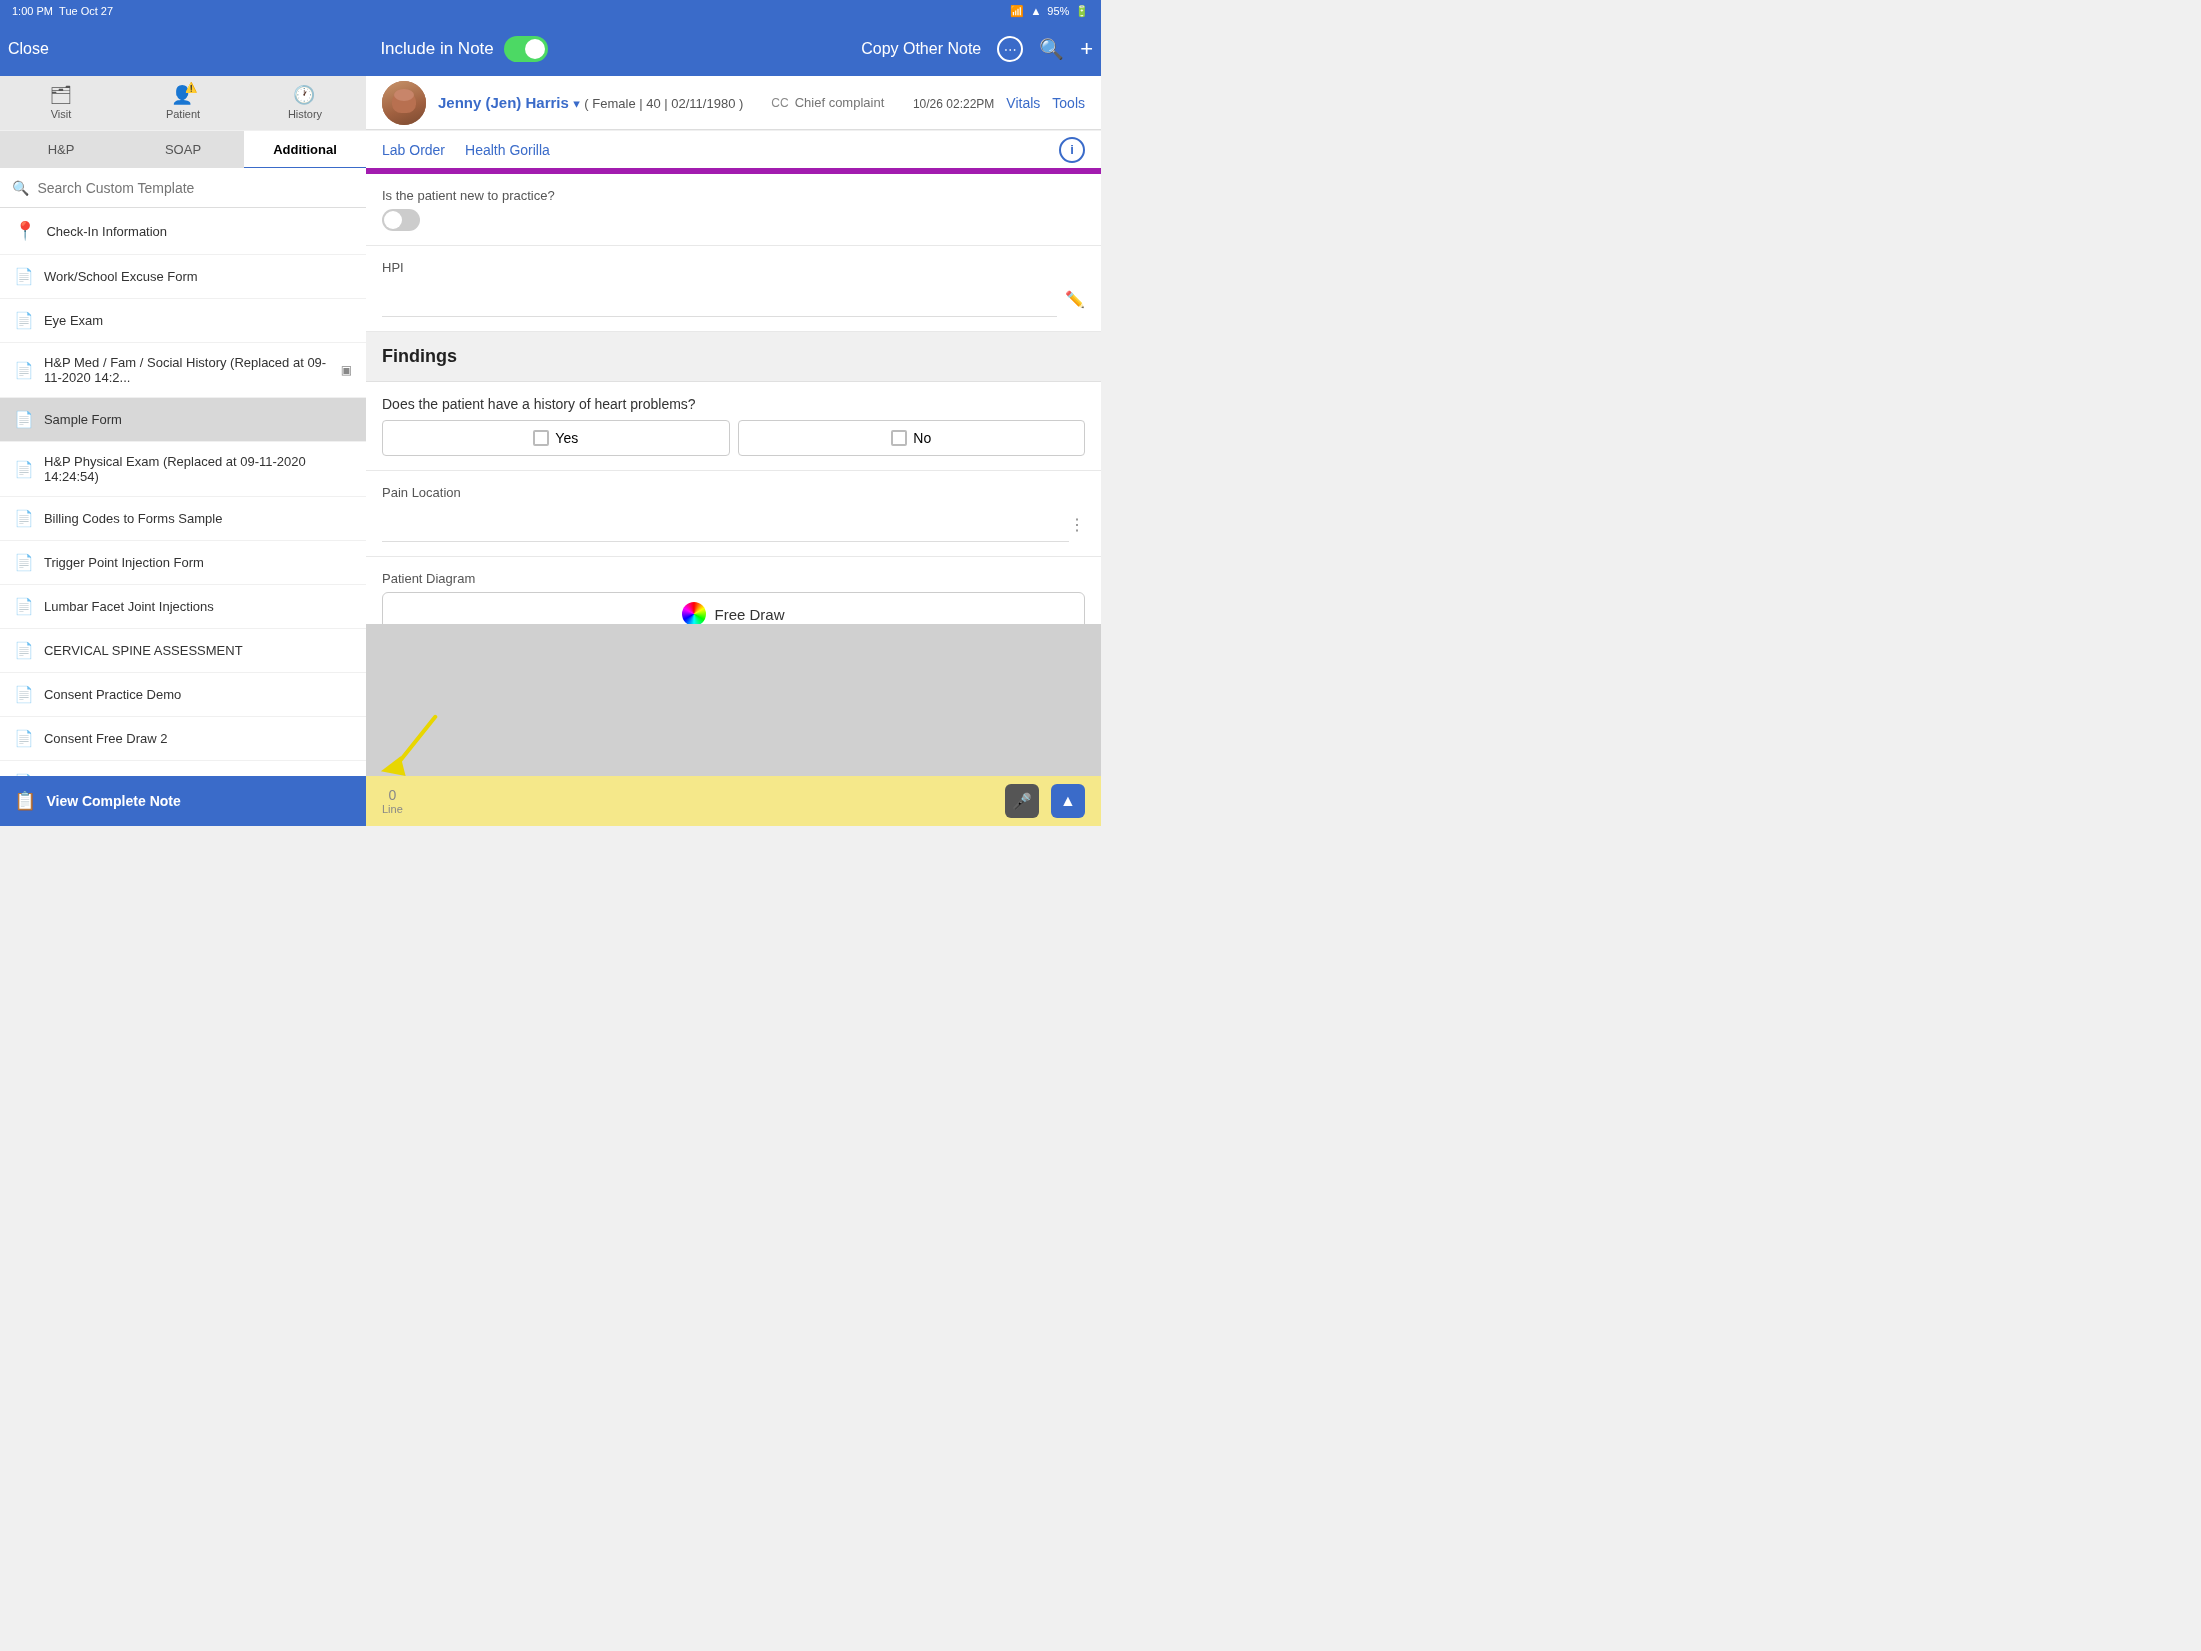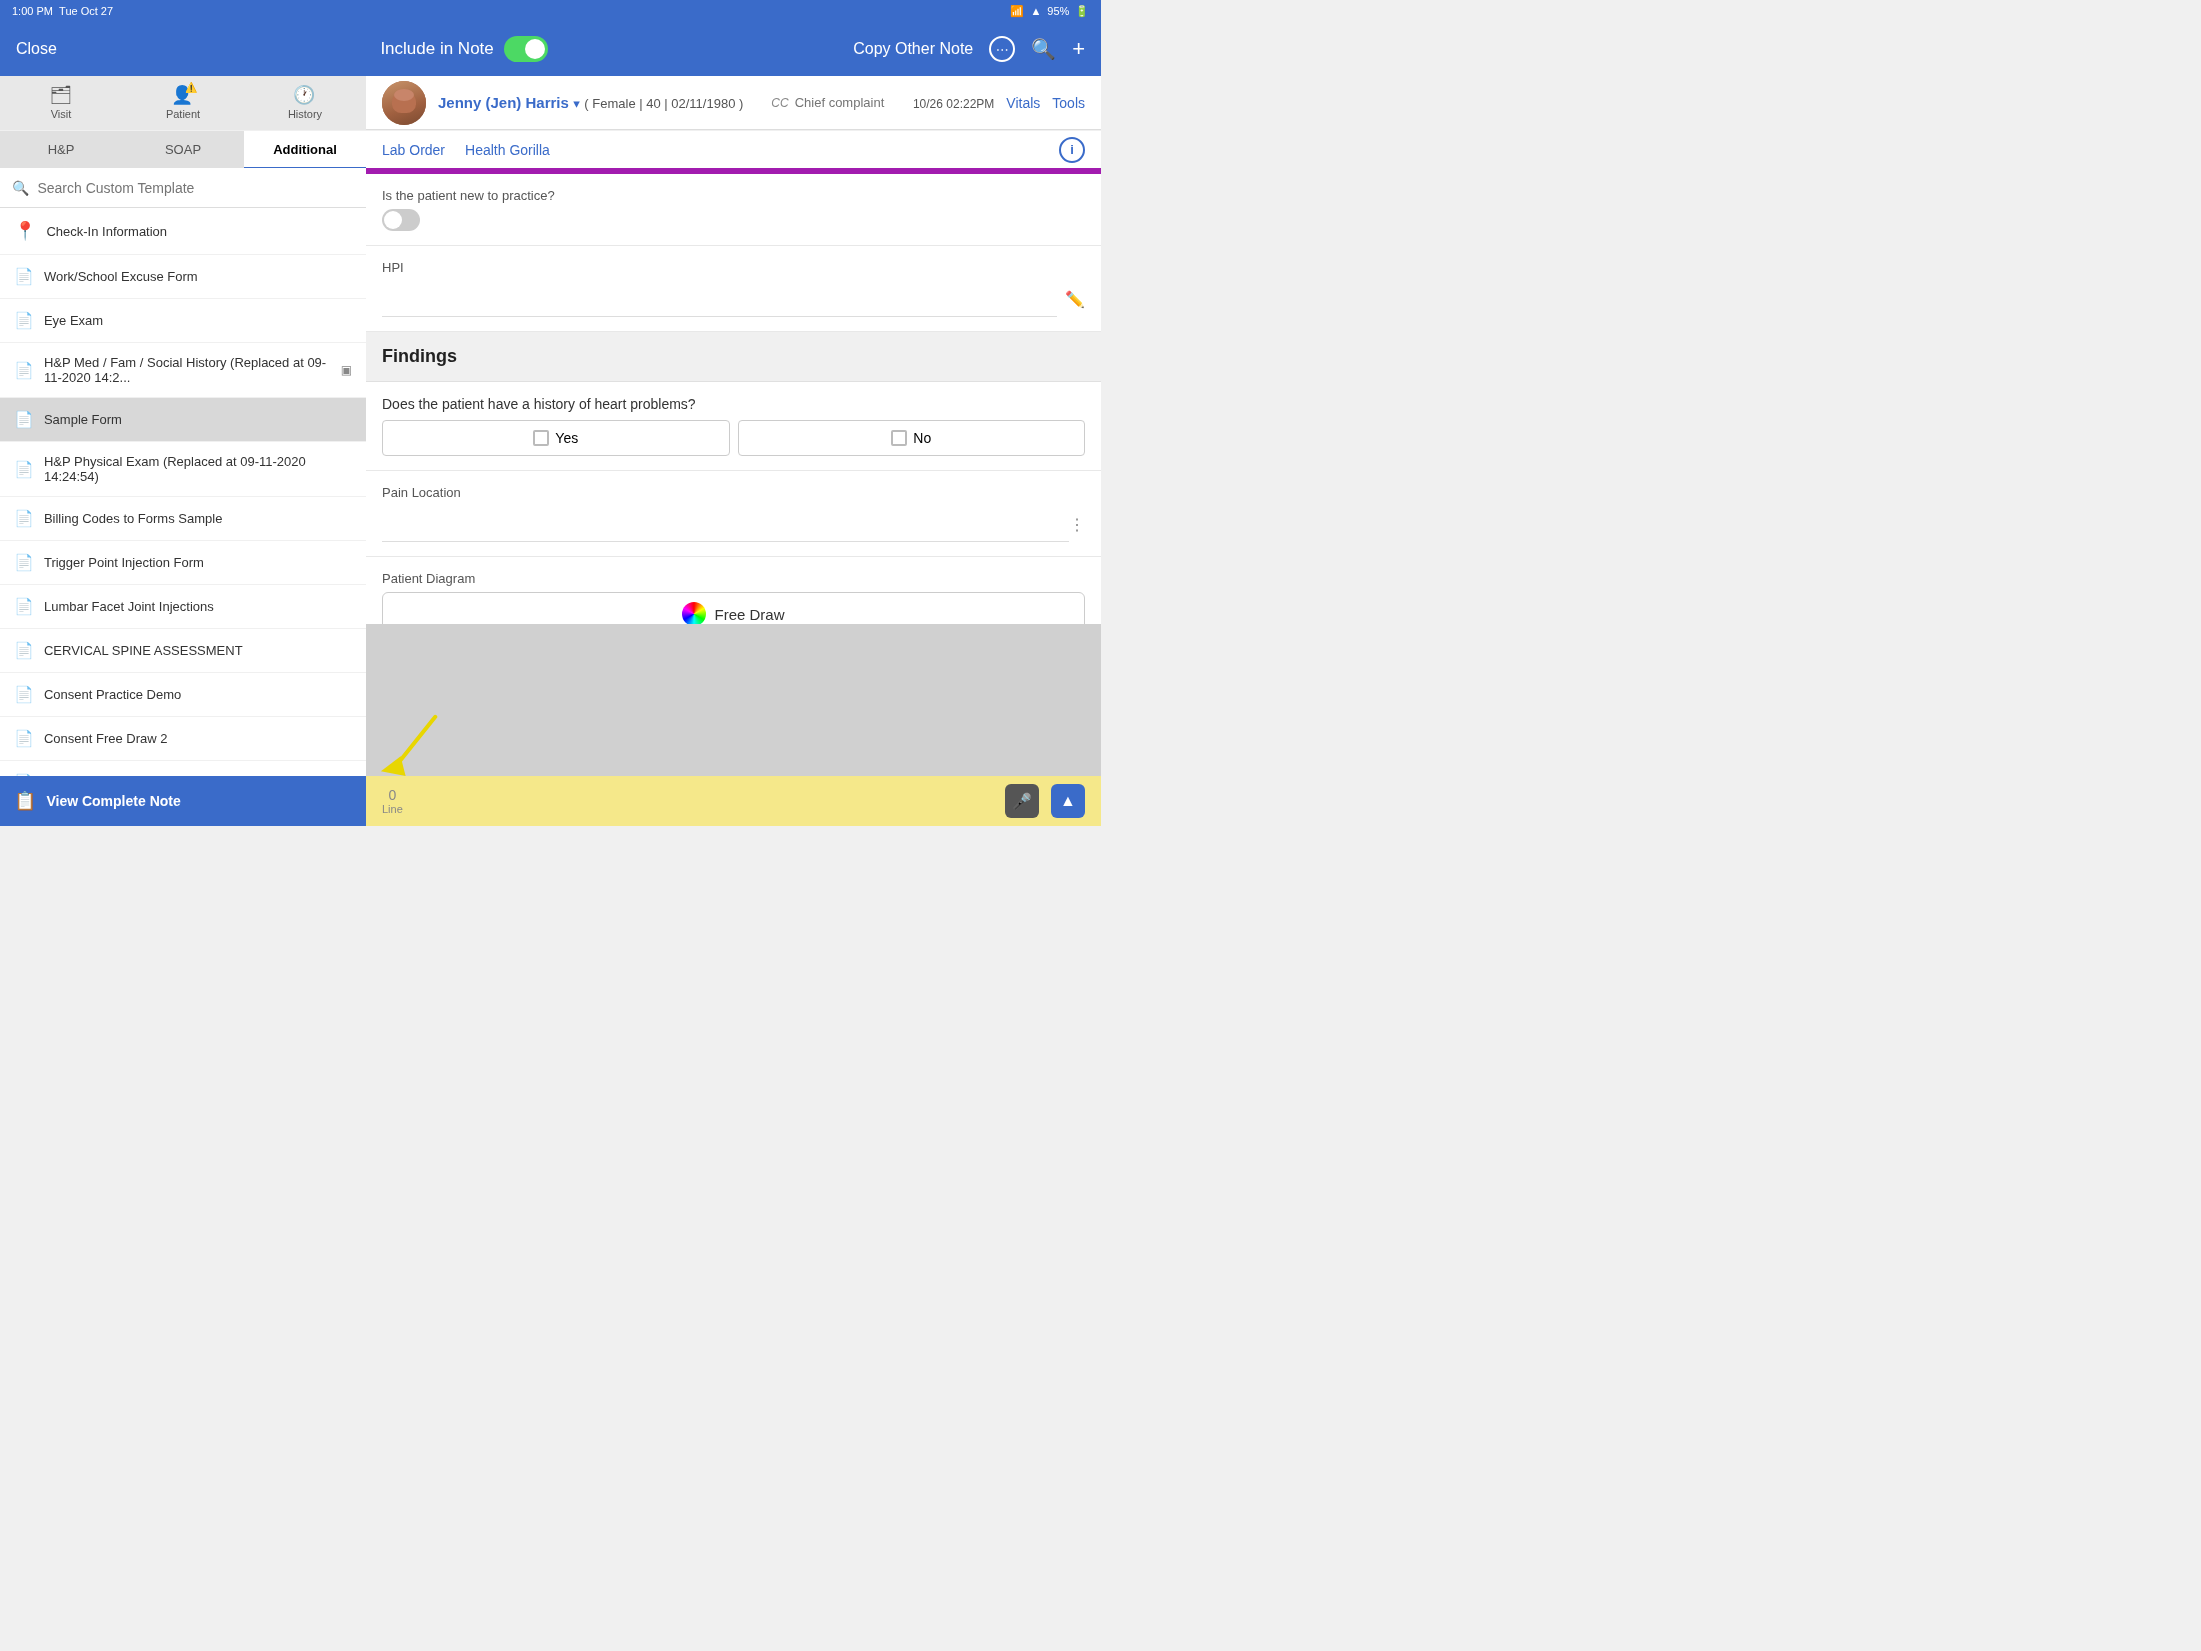--- a/index.html
+++ b/index.html
@@ -11,21 +11,21 @@
       background: #3a6bc9; display: flex; align-items: center;
       justify-content: space-between; padding: 0 12px;
       font-size: 11px; color: white; font-weight: 500;
     }
     .status-right { display: flex; align-items: center; gap: 6px; }
 
     
     .header-bar {
       position: absolute; top: 22px; left: 0; right: 0; height: 54px;
       background: #3a6bc9; display: flex; align-items: center;
-      padding: 0 16px; gap: 16px;
+      padding: 0 8px; gap: 16px;
     }
     .header-close { color: white; font-size: 16px; font-weight: 400; cursor: pointer; min-width: 59px; }
     .header-center { flex: 1; display: flex; align-items: center; justify-content: center; gap: 10px; }
     .header-center-label { color: white; font-size: 17px; }
     .toggle-switch {
       width: 44px; height: 26px; background: #4cd964; border-radius: 13px;
       position: relative; cursor: pointer;
     }
     .toggle-switch::after {
       content: ''; position: absolute; top: 3px; right: 3px;
@@ -107,21 +107,21 @@
       width: 44px; height: 44px; border-radius: 50%; overflow: hidden;
       background: #c8a08a; flex-shrink: 0;
     }
     .avatar-img {
       width: 100%; height: 100%;
       background: radial-gradient(circle at 40% 35%, #d4956a 0%, #b5795a 40%, #8b5e45 100%);
       position: relative; overflow: hidden;
     }
     .patient-name { color: #3a6bc9; font-size: 15px; font-weight: 600; }
     .patient-demo { color: #555; font-size: 13px; }
-    .cc-label { font-size: 12px; color: #888; font-style: italic; }
+    .cc-label { font-size: 12px; color: #888; }
     .cc-input {
       border: none; outline: none; font-size: 13px; color: #aaa;
       width: 100%; background: transparent;
     }
     .patient-time { color: #555; font-size: 12px; margin-left: auto; white-space: nowrap; }
     .vitals-tools { display: flex; gap: 12px; }
     .vitals-tools a { color: #3a6bc9; font-size: 14px; text-decoration: none; cursor: pointer; }
 
     
     .action-links {

